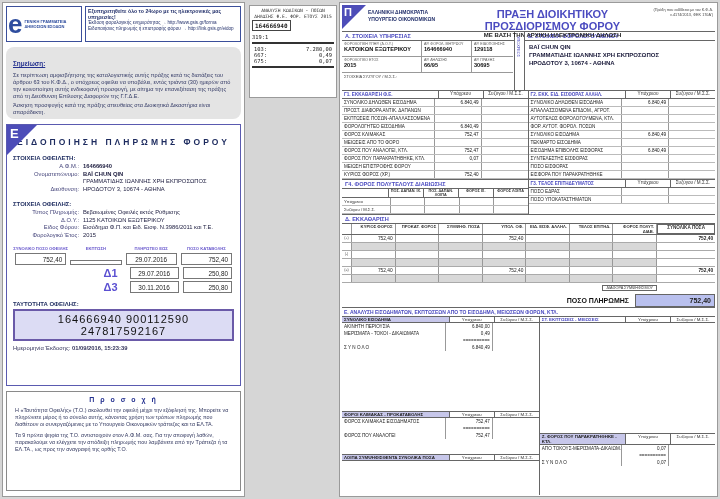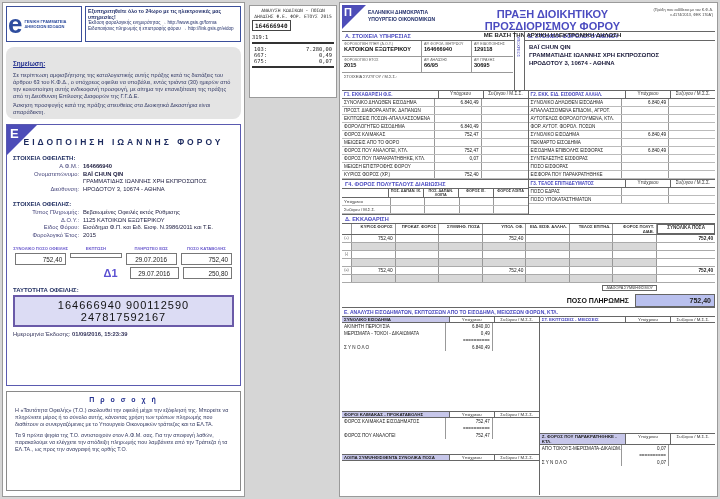--- a/index.html
+++ b/index.html
@@ -23,21 +23,21 @@
   .tri{position:absolute;left:0;top:0;width:0;height:0;border-top:30px solid #4d4db8;border-right:30px solid transparent}
   .tri span{position:absolute;left:3px;top:-29px;color:#fff;font-weight:bold;font-size:13px}
   .notice-title{text-align:center;font-size:8.5px;font-weight:bold;letter-spacing:3px;color:#1c2a5e;padding-top:12px}
   .sec-label{font-size:6px;font-weight:bold;color:#1c2a5e;margin:8px 0 2px 6px}
   .fieldrow{display:flex;font-size:5.8px;line-height:7.5px;color:#2a2a4a}
   .fieldrow .fl{width:72px;text-align:right;padding-right:4px;color:#44447a}
   .fieldrow .fv{flex:1;font-weight:bold;color:#222244}
   .pay-table{margin:7px 6px 0 6px}
   .pt-head{display:flex;font-size:4.2px;color:#6a5acd;font-weight:bold;text-align:center}
   .pt-head div{flex:1}
-  .pt-row{display:flex;align-items:flex-start;margin-top:2px}
+  .pt-row{display:flex;align-items:flex-end;margin-top:2px}
   .pt-cell{flex:1;margin:0 2px;text-align:center}
   .pt-box{border:1px solid #777;font-size:6.4px;padding:1.5px 3px;text-align:right;color:#222;background:#fff}
   .delta{font-size:11px;font-weight:bold;color:#5b50d2;text-align:right;padding-right:8px}
   .debtid-label{font-size:6px;font-weight:bold;color:#1c2a5e;margin:8px 0 2px 6px}
   .debtid-box{margin:0 6px;border:2px solid #6a5aa8;background:#dcdcf4;text-align:center;font-size:11px;letter-spacing:1px;color:#111;padding:2px 0}
   .issue-row{font-size:5.8px;color:#33335a;margin:4px 0 0 6px}
   .attn-box{margin-top:5px;border:1px solid #8a8a8a;height:100px;padding:4px 8px;box-sizing:border-box}
   .attn-title{text-align:center;font-size:7px;font-weight:bold;color:#23308f;letter-spacing:2px}
   .attn-box p{margin:4px 0 0 0;font-size:5.4px;line-height:7px;color:#30365e}
 
@@ -133,21 +133,21 @@
   <div class="note-box">
     <span class="nt">Σημείωση:</span>
     <p>Σε περίπτωση αμφισβήτησης της καταλογιστικής αυτής πράξης κατά τις διατάξεις του άρθρου 63 του Κ.Φ.Δ., ο υπόχρεος οφείλει να υποβάλει, εντός τριάντα (30) ημερών από την κοινοποίηση αυτής ενδικοφανή προσφυγή, με αίτημα την επανεξέταση της πράξης από τη Διεύθυνση Επίλυσης Διαφορών της Γ.Γ.Δ.Ε.</p>
     <p>Άσκηση προσφυγής κατά της πράξης απευθείας στα Διοικητικά Δικαστήρια είναι απαράδεκτη.</p>
   </div>
 
   <div class="notice-box">
     <div class="tri">
         <span>Ε</span>
       </div>
-    <div class="notice-title">ΕΙΔΟΠΟΙΗΣΗ  ΙΩΑΝΝΗΣ  ΦΟΡΟΥ</div>
+    <div class="notice-title">ΕΙΔΟΠΟΙΗΣΗ  ΠΛΗΡΩΜΗΣ  ΦΟΡΟΥ</div>
 
     <div class="sec-label">ΣΤΟΙΧΕΙΑ ΟΦΕΙΛΕΤΗ:</div>
     <div class="fieldrow">
       <span class="fl">Α.Φ.Μ.:</span>
       <span class="fv">164666940</span>
     </div>
     <div class="fieldrow">
       <span class="fl">Ονοματεπώνυμο:</span>
       <span class="fv">ΒΑΪ CHUN QIN</span>
     </div>
@@ -197,20 +197,30 @@
           </div>
         <div class="pt-cell">
             <div class="pt-box">752,40</div>
           </div>
       </div>
       <div class="pt-row">
         <div class="pt-cell"></div>
         <div class="pt-cell delta">Δ1</div>
         <div class="pt-cell">
             <div class="pt-box" style="text-align:center">29.07.2016</div>
+          </div>
+        <div class="pt-cell">
+            <div class="pt-box">250,80</div>
+          </div>
+      </div>
+      <div class="pt-row">
+        <div class="pt-cell"></div>
+        <div class="pt-cell delta">Δ3</div>
+        <div class="pt-cell">
+            <div class="pt-box" style="text-align:center">30.11.2016</div>
           </div>
         <div class="pt-cell">
             <div class="pt-box">250,80</div>
           </div>
       </div>
     </div>
 
     <div class="debtid-label">ΤΑΥΤΟΤΗΤΑ ΟΦΕΙΛΗΣ:</div>
     <div class="debtid-box">164666940  900112590  247817592167</div>
     <div class="issue-row">

